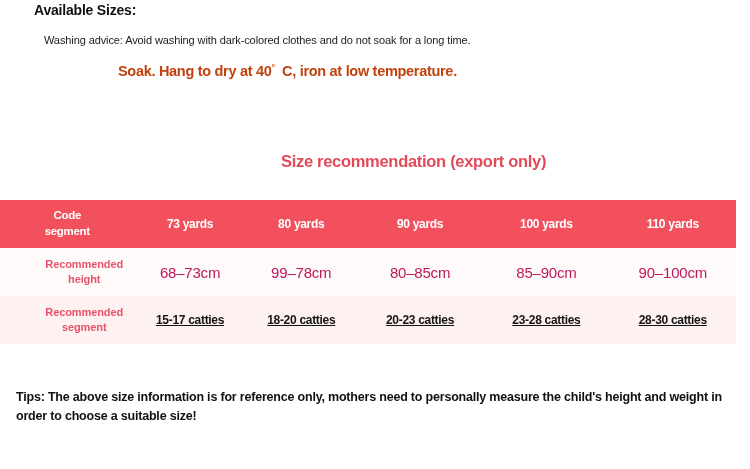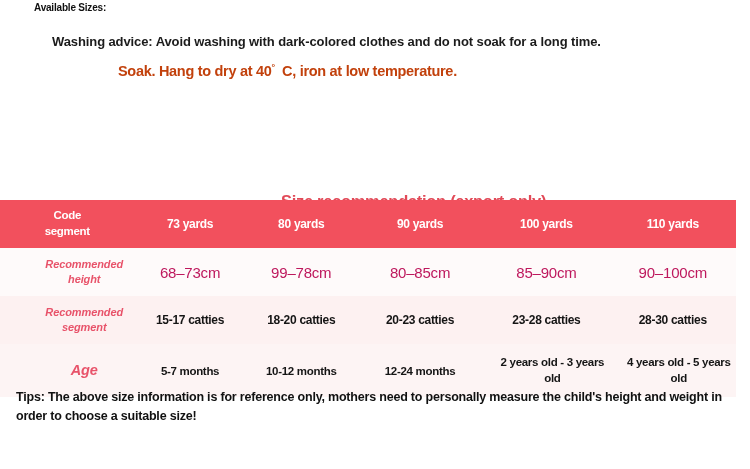--- a/index.html
+++ b/index.html
@@ -15,31 +15,31 @@
     font-family: "Liberation Sans", sans-serif;
     color: #1a1a1a;
     -webkit-font-smoothing: antialiased;
   }
 
   
   #available-sizes-heading {
     position: absolute;
     left: 34px;
     top: 2px;
-    font-size: 10px;
+    font-size: 14px;
     font-weight: bold;
     letter-spacing: -0.2px;
     color: #111111;
   }
   #washing-advice {
     position: absolute;
-    left: 52px;
+    left: 44px;
     top: 34px;
-    font-size: 13px;
-    font-weight: bold;
+    font-size: 11px;
+    font-weight: normal;
     letter-spacing: -0.1px;
     color: #1b1b1b;
   }
   #soak-advice {
     position: absolute;
     left: 118px;
     top: 62px;
     font-size: 14.5px;
     font-weight: bold;
     letter-spacing: -0.3px;
@@ -56,21 +56,20 @@
   
   #size-recommendation-title {
     position: absolute;
     left: 281px;
     top: 152px;
     font-size: 16.5px;
     font-weight: bold;
     letter-spacing: -0.3px;
     color: #e24a58;
     white-space: nowrap;
-    margin-top: 40px;
   }
 
   
   #size-table {
     position: absolute;
     left: 0px;
     top: 200px;
     width: 736px;
     border-collapse: collapse;
     table-layout: fixed;
@@ -112,38 +111,38 @@
   .row-age    { height: 53px; }
 
   .row-label {
     color: #e8536a;
     font-size: 11px;
     font-weight: bold;
     line-height: 1.4;
     text-align: left;
     padding-left: 34px !important;
     letter-spacing: -0.1px;
-    font-style: italic;
   }
   .row-label.age-label {
     font-size: 14.5px;
     color: #e8536a;
   }
 
   .cell-height {
     color: #be185d;
     font-size: 15px;
     font-weight: normal;
     letter-spacing: -0.2px;
   }
   .cell-weight {
     color: #151515;
     font-size: 12px;
     font-weight: bold;
     letter-spacing: -0.3px;
+    text-decoration: underline;
   }
   .cell-age {
     color: #151515;
     font-size: 11.5px;
     font-weight: bold;
     letter-spacing: -0.3px;
   }
   .cell-age.wrap {
     text-align: left;
     padding-left: 12px !important;
@@ -212,26 +211,16 @@
       <td class="row-label">
         <div>Recommended</div>
         <div>segment</div>
       </td>
       <td class="cell-weight">15-17 catties</td>
       <td class="cell-weight">18-20 catties</td>
       <td class="cell-weight">20-23 catties</td>
       <td class="cell-weight">23-28 catties</td>
       <td class="cell-weight">28-30 catties</td>
     </tr>
-    <tr class="data-row row-age">
-      <td class="row-label age-label">
-        <div>Age</div>
-      </td>
-      <td class="cell-age">5-7 months</td>
-      <td class="cell-age">10-12 months</td>
-      <td class="cell-age">12-24 months</td>
-      <td class="cell-age wrap">2 years old - 3 years old</td>
-      <td class="cell-age wrap">4 years old - 5 years old</td>
-    </tr>
   </tbody>
 </table>
 
 <div id="tips-note">Tips: The above size information is for reference only, mothers need to personally measure the child's height and weight in order to choose a suitable size!</div>
 
 </body></html>

